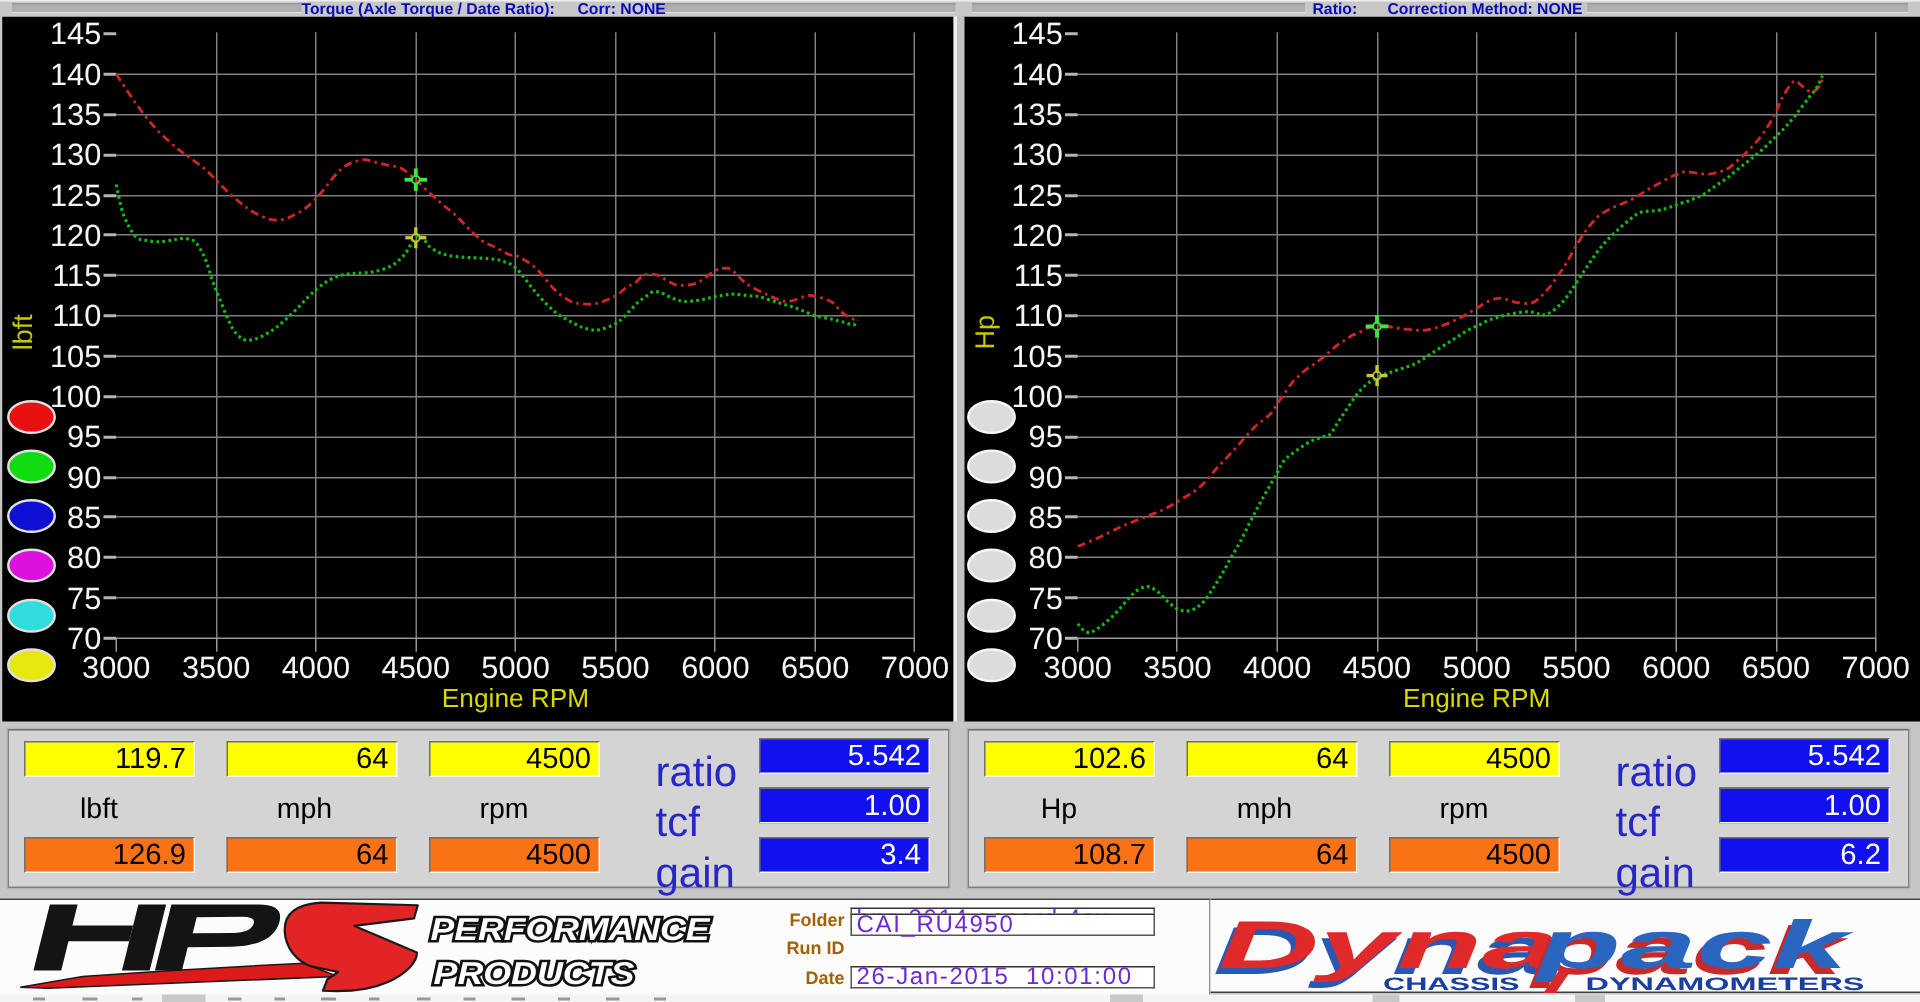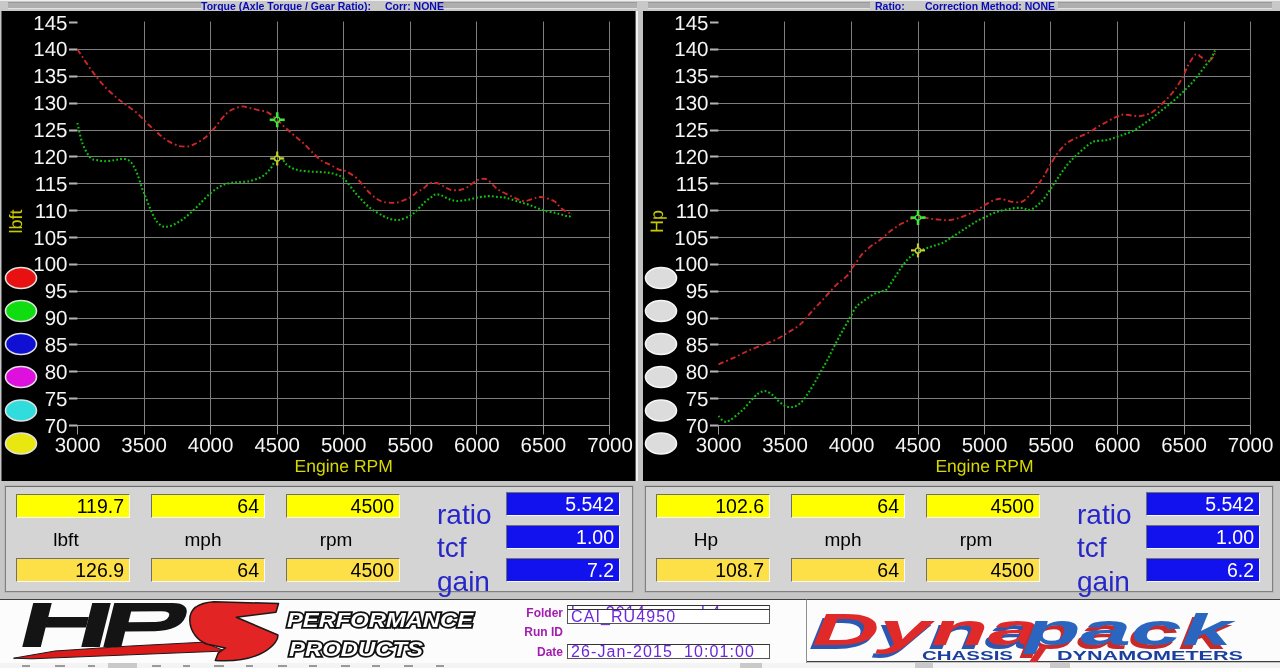--- a/index.html
+++ b/index.html
@@ -16,32 +16,32 @@
 .num { font-size:20.5px; fill:#f5f5f5; }
 .erpm { font-size:17.5px; fill:#d8d800; }
 .unit { font-size:18px; fill:#c8c800; }
 .red { fill:none; stroke:#cc2626; stroke-width:1.9; stroke-dasharray:5.5 2.8 1.8 2.8; }
 .grn { fill:none; stroke:#12bd12; stroke-width:2.1; stroke-dasharray:1.8 2.2; }
 .rpanel { position:absolute; top:486px; width:628px; height:106px; background:#d4d4d4;
   border:1px solid #808080; border-top-color:#6a6a6a; outline:1px solid #b8b8b8; }
 .vbox { position:absolute; height:24px; font-size:19.5px; line-height:22px; text-align:right;
   padding-right:5px; border:1px solid; border-color:#707070 #f8f8f8 #f8f8f8 #707070; }
 .ybox { background:#ffff00; color:#000; }
-.gbox { background:#fde047; color:#000; }
+.gbox { background:#f97316; color:#000; }
 .bbox { background:#1212ee; color:#fff; }
 .ulab { position:absolute; width:120px; text-align:center; font-size:19px; color:#000; }
 .blab { position:absolute; font-size:28px; color:#2727c8; }
 #botleft { left:0; top:599px; width:807px; height:78px; background:#fcfcfc;
   border-top:1px solid #404040; border-bottom:1px solid #404040; border-right:1px solid #909090;}
 #botright { left:807px; top:599px; width:473px; height:63px; background:#fcfcfc;
   border-top:1px solid #404040; border-bottom:1px solid #404040; }
 #botstrip { left:0; top:663px; width:1280px; height:5px; background:#f4f4f4; }
 .perf { font-family:"Liberation Sans", sans-serif; font-style:italic; font-weight:bold;
   font-size:21px; fill:#fff; stroke:#111; stroke-width:3.4; paint-order:stroke; }
-.flab { position:absolute; font-size:12px; font-weight:bold; color:#a21caf; text-align:right; width:50px;}
+.flab { position:absolute; font-size:12px; font-weight:bold; color:#a16207; text-align:right; width:50px;}
 .ffield { position:absolute; left:567px; width:203px; height:15px; background:#fff;
   border:1px solid #555; border-top:1px solid #333; font-size:16px; letter-spacing:1.1px; line-height:13px; padding-left:3px; color:#6d28d9; white-space:pre;}
 .mark { position:absolute; background:#b0b0b0; }
 </style></head>
 <body>
 <svg id="plots" class="abs" width="1280" height="486" viewBox="0 0 1280 486">
 <rect x="1.5" y="11" width="634" height="470" fill="#000"></rect>
 <line x1="144.5" y1="21.5" x2="144.5" y2="426" class="g"></line>
 <line x1="210.5" y1="21.5" x2="210.5" y2="426" class="g"></line>
 <line x1="277.5" y1="21.5" x2="277.5" y2="426" class="g"></line>
@@ -237,40 +237,40 @@
 <ellipse cx="661" cy="377.0" rx="15.5" ry="10.5" fill="#dcdcdc" stroke="#f6f6f6" stroke-width="1.6"></ellipse>
 <ellipse cx="661" cy="410.5" rx="15.5" ry="10.5" fill="#dcdcdc" stroke="#f6f6f6" stroke-width="1.6"></ellipse>
 <ellipse cx="661" cy="443.5" rx="15.5" ry="10.5" fill="#dcdcdc" stroke="#f6f6f6" stroke-width="1.6"></ellipse>
 </svg>
 <div id="topbar" class="abs"></div>
 <div class="abs" style="left:636px;top:11px;width:7px;height:470px;background:#c2c2c2;border-left:2px solid #f0f0f0"></div>
 <div class="groove" style="left:8px;width:193px"></div>
 <div class="groove" style="left:437px;width:200px"></div>
 <div class="groove" style="left:648px;width:222px"></div>
 <div class="groove" style="left:1058px;width:214px"></div>
-<div class="htxt" style="left:201px">Torque (Axle Torque / Gear Ratio):</div>
+<div class="htxt" style="left:201px">Torque (Axle Torque / Date Ratio):</div>
 <div class="htxt" style="left:385px">Corr: NONE</div>
 <div class="htxt" style="left:875px">Ratio:</div>
 <div class="htxt" style="left:925px">Correction Method: NONE</div>
 <div class="rpanel" style="left:5px">
 <div class="vbox ybox" style="left:10px;top:7px;width:114px">119.7</div>
 <div class="vbox ybox" style="left:145px;top:7px;width:114px">64</div>
 <div class="vbox ybox" style="left:280px;top:7px;width:114px">4500</div>
 <div class="vbox gbox" style="left:10px;top:71px;width:114px">126.9</div>
 <div class="vbox gbox" style="left:145px;top:71px;width:114px">64</div>
 <div class="vbox gbox" style="left:280px;top:71px;width:114px">4500</div>
 <div class="ulab" style="left:0px;top:42px">lbft</div>
 <div class="ulab" style="left:137px;top:42px">mph</div>
 <div class="ulab" style="left:270px;top:42px">rpm</div>
 <div class="blab" style="left:431px;top:12px">ratio</div>
 <div class="blab" style="left:431px;top:45px">tcf</div>
 <div class="blab" style="left:431px;top:79px">gain</div>
 <div class="vbox bbox" style="left:500px;top:5px;width:114px">5.542</div>
 <div class="vbox bbox" style="left:500px;top:38px;width:114px">1.00</div>
-<div class="vbox bbox" style="left:500px;top:71px;width:114px">7.2</div>
+<div class="vbox bbox" style="left:500px;top:71px;width:114px">3.4</div>
 </div>
 <div class="rpanel" style="left:645px">
 <div class="vbox ybox" style="left:10px;top:7px;width:114px">102.6</div>
 <div class="vbox ybox" style="left:145px;top:7px;width:114px">64</div>
 <div class="vbox ybox" style="left:280px;top:7px;width:114px">4500</div>
 <div class="vbox gbox" style="left:10px;top:71px;width:114px">108.7</div>
 <div class="vbox gbox" style="left:145px;top:71px;width:114px">64</div>
 <div class="vbox gbox" style="left:280px;top:71px;width:114px">4500</div>
 <div class="ulab" style="left:0px;top:42px">Hp</div>
 <div class="ulab" style="left:137px;top:42px">mph</div>

